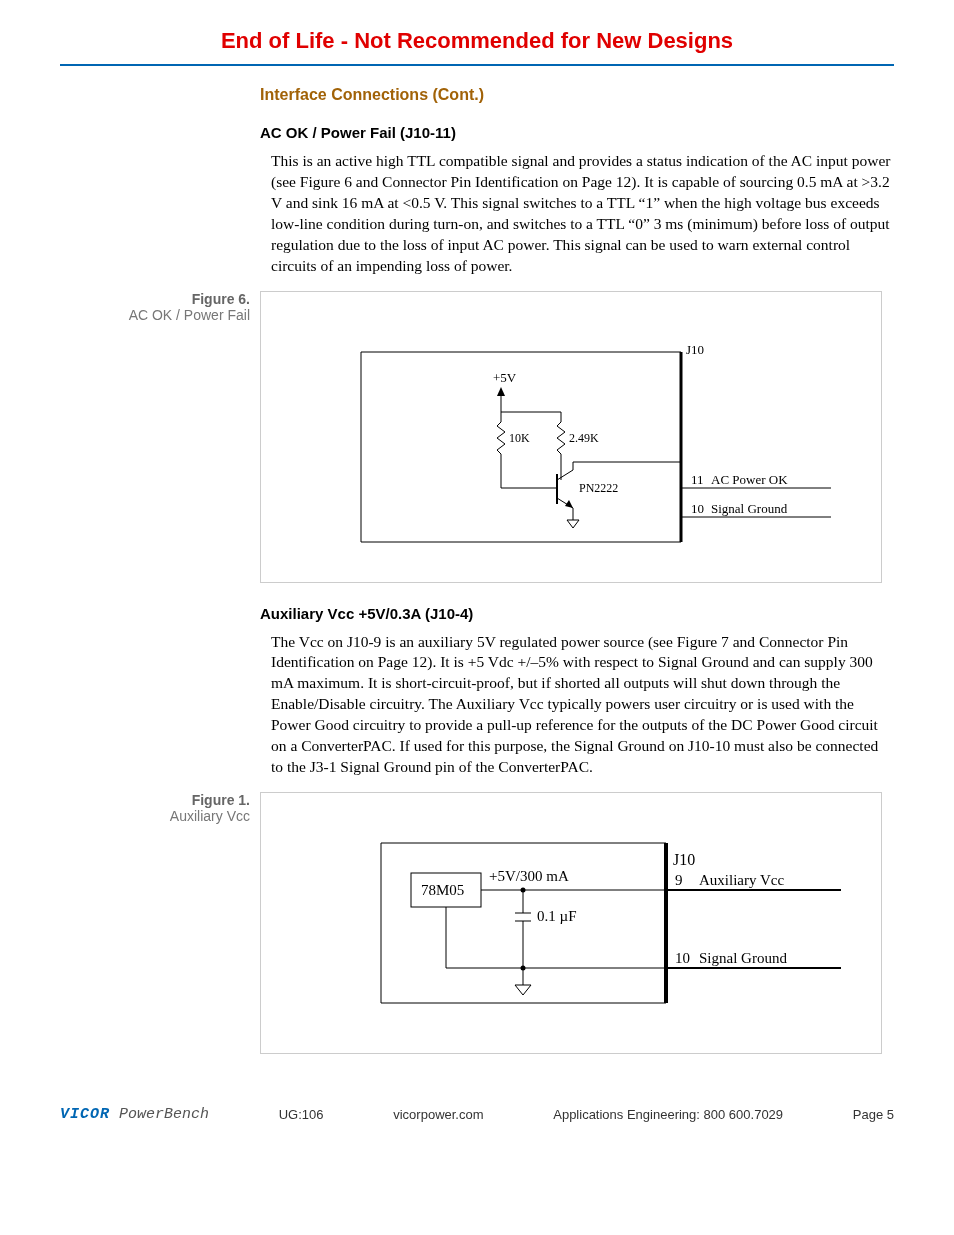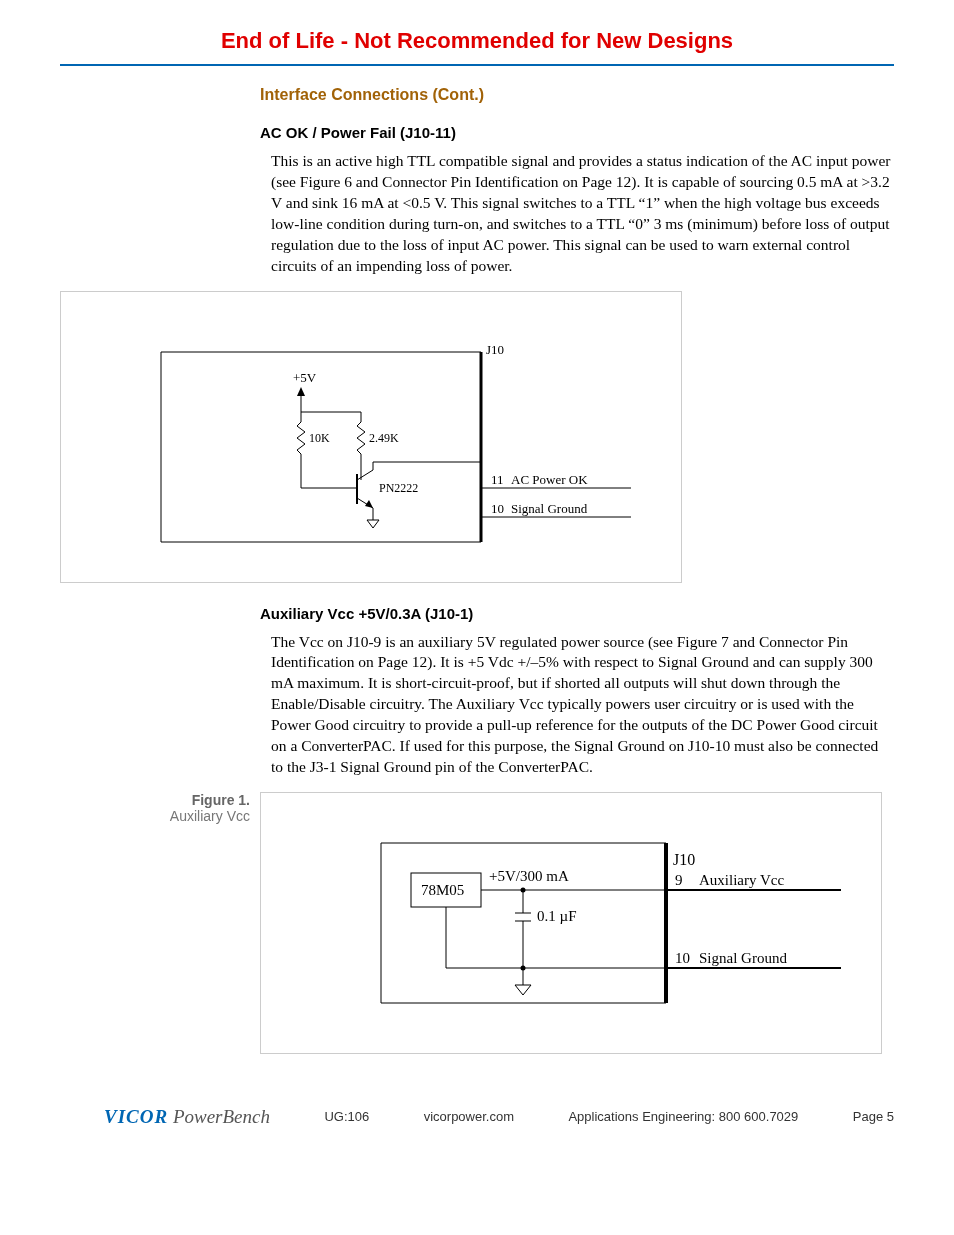--- a/index.html
+++ b/index.html
@@ -84,25 +84,24 @@
   .footer {
     display: flex;
     justify-content: space-between;
     align-items: center;
     font-family: Arial, Helvetica, sans-serif;
     font-size: 13px;
     color: #333;
     padding: 0 60px 24px 60px;
   }
   .logo {
-    font-family: Liberation Serif, serif;
+    font-family: Liberation Mono, monospace;
     font-style: italic;
-    font-size: 19px;
+    font-size: 15px;
     color: #0066b3;
-    margin-left: 44px;
   }
   .logo .vicor {
     font-weight: bold;
     font-style: italic;
     letter-spacing: 1px;
   }
   .logo .pb {
     color: #555;
   }
 </style>
@@ -116,20 +115,24 @@
   <div class="content-row">
     <div class="left-col"></div>
     <div class="right-col">
       <div class="section-title">Interface Connections (Cont.)</div>
       <div class="subheading">AC OK / Power Fail (J10-11)</div>
       <div class="bodytext">This is an active high TTL compatible signal and provides a status indication of the AC input power (see Figure 6 and Connector Pin Identification on Page 12). It is capable of sourcing 0.5 mA at &gt;3.2 V and sink 16 mA at &lt;0.5 V. This signal switches to a TTL “1” when the high voltage bus exceeds low-line condition during turn-on, and switches to a TTL “0” 3 ms (minimum) before loss of output regulation due to the loss of input AC power. This signal can be used to warn external control circuits of an impending loss of power.</div>
     </div>
   </div>
 
   <div class="content-row">
+    <div class="left-col">
+      <div class="figlabel">Figure 6.</div>
+      <div class="figcaption">AC OK / Power Fail</div>
+    </div>
     <div class="right-col">
       <div class="diagram-box">
         <svg width="620" height="290" viewBox="0 0 620 290">
 
           <line x1="100" y1="60" x2="420" y2="60" stroke="#000" stroke-width="1"></line>
           <line x1="100" y1="60" x2="100" y2="250" stroke="#000" stroke-width="1"></line>
           <line x1="100" y1="250" x2="420" y2="250" stroke="#000" stroke-width="1"></line>
 
           <line x1="240" y1="120" x2="240" y2="100" stroke="#000"></line>
           <polygon points="240,95 236,104 244,104" fill="#000"></polygon>
@@ -170,21 +173,21 @@
           <text x="430" y="221" font-size="13">10</text>
           <text x="450" y="221" font-size="13">Signal Ground</text>
         </svg>
       </div>
     </div>
   </div>
 
   <div class="content-row">
     <div class="left-col"></div>
     <div class="right-col">
-      <div class="subheading">Auxiliary Vcc +5V/0.3A (J10-1)</div>
+      <div class="subheading">Auxiliary Vcc +5V/0.3A (J10-4)</div>
       <div class="bodytext">The Vcc on J10-9 is an auxiliary 5V regulated power source (see Figure 7 and Connector Pin Identification on Page 12). It is +5 Vdc +/–5% with respect to Signal Ground and can supply 300 mA maximum. It is short-circuit-proof, but if shorted all outputs will shut down through the Enable/Disable circuitry. The Auxiliary Vcc typically powers user circuitry or is used with the Power Good circuitry to provide a pull-up reference for the outputs of the DC Power Good circuit on a ConverterPAC. If used for this purpose, the Signal Ground on J10-10 must also be connected to the J3-1 Signal Ground pin of the ConverterPAC.</div>
     </div>
   </div>
 
   <div class="content-row">
     <div class="left-col">
       <div class="figlabel">Figure 1.</div>
       <div class="figcaption">Auxiliary Vcc</div>
     </div>
     <div class="right-col">

